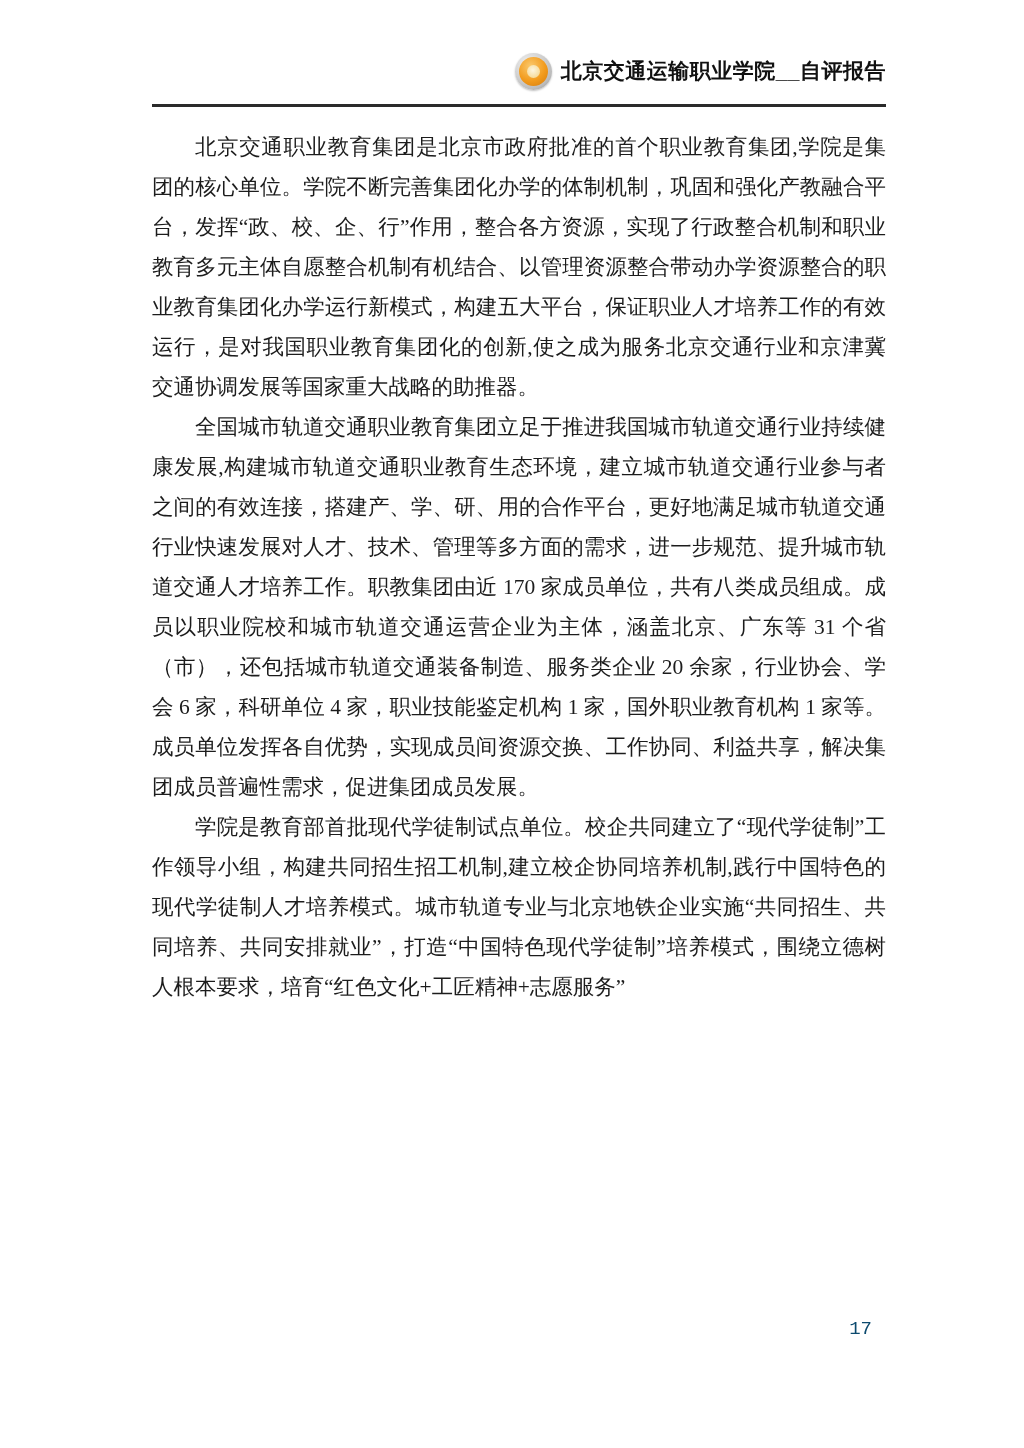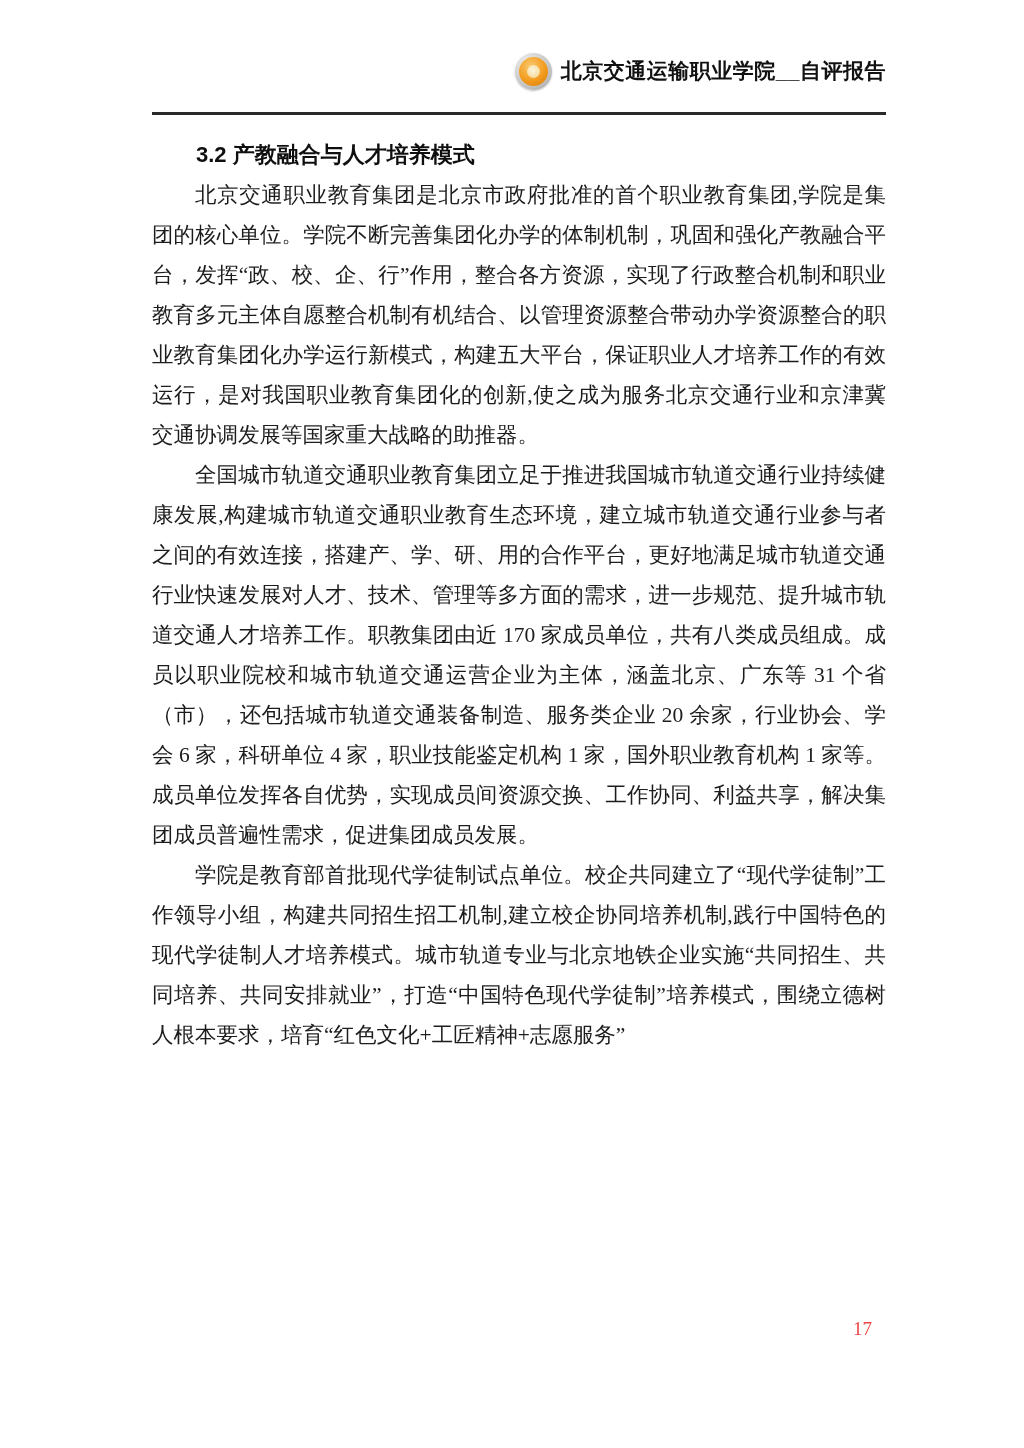--- a/index.html
+++ b/index.html
@@ -20,21 +20,21 @@
   }
   
   .page-header {
     margin-top: 50px;
     height: 42px;
     display: flex;
     align-items: center;
     justify-content: flex-end;
     gap: 9px;
     border-bottom: 3px solid #2a2a2a;
-    padding-bottom: 20px;
+    padding-bottom: 12px;
   }
   .seal {
     width: 37px;
     height: 37px;
     border-radius: 50%;
     background: radial-gradient(circle at 35% 30%, #f2f2f2, #bdbdbd 70%, #8f8f8f 100%);
     display: flex;
     align-items: center;
     justify-content: center;
     box-shadow: 0 1px 2px rgba(0,0,0,0.25);
@@ -85,41 +85,40 @@
     line-height: 40px;
     color: #0f0f0f;
     font-family: "Liberation Sans", sans-serif;
   }
   
   .page-number {
     position: absolute;
     top: 1318px;
     right: 152px;
     font-size: 19px;
-    font-family: Liberation Serif, serif;
-    color: #ef4444;
+    font-family: Liberation Mono, monospace;
+    color: #0c4a6e;
   }
 </style>
 </head>
 <body>
 
 <div class="page">
 
   <header class="page-header">
     <span class="seal">
       <span class="seal-core">
         <span class="seal-emblem"></span>
       </span>
     </span>
     <span class="header-title">北京交通运输职业学院__自评报告</span>
   </header>
 
   <main class="doc-body">
 
-    <h3 class="section-heading">3.2 产教融合与人才培养模式</h3>
 
 
     <p class="para">北京交通职业教育集团是北京市政府批准的首个职业教育集团,学院是集团的核心单位。学院不断完善集团化办学的体制机制，巩固和强化产教融合平台，发挥“政、校、企、行”作用，整合各方资源，实现了行政整合机制和职业教育多元主体自愿整合机制有机结合、以管理资源整合带动办学资源整合的职业教育集团化办学运行新模式，构建五大平台，保证职业人才培养工作的有效运行，是对我国职业教育集团化的创新,使之成为服务北京交通行业和京津冀交通协调发展等国家重大战略的助推器。</p>
 
 
     <p class="para">全国城市轨道交通职业教育集团立足于推进我国城市轨道交通行业持续健康发展,构建城市轨道交通职业教育生态环境，建立城市轨道交通行业参与者之间的有效连接，搭建产、学、研、用的合作平台，更好地满足城市轨道交通行业快速发展对人才、技术、管理等多方面的需求，进一步规范、提升城市轨道交通人才培养工作。职教集团由近 170 家成员单位，共有八类成员组成。成员以职业院校和城市轨道交通运营企业为主体，涵盖北京、广东等 31 个省（市），还包括城市轨道交通装备制造、服务类企业 20 余家，行业协会、学会 6 家，科研单位 4 家，职业技能鉴定机构 1 家，国外职业教育机构 1 家等。成员单位发挥各自优势，实现成员间资源交换、工作协同、利益共享，解决集团成员普遍性需求，促进集团成员发展。</p>
 
     <p class="para">学院是教育部首批现代学徒制试点单位。校企共同建立了“现代学徒制”工作领导小组，构建共同招生招工机制,建立校企协同培养机制,践行中国特色的现代学徒制人才培养模式。城市轨道专业与北京地铁企业实施“共同招生、共同培养、共同安排就业”，打造“中国特色现代学徒制”培养模式，围绕立德树人根本要求，培育“红色文化+工匠精神+志愿服务”</p>
   </main>
 

